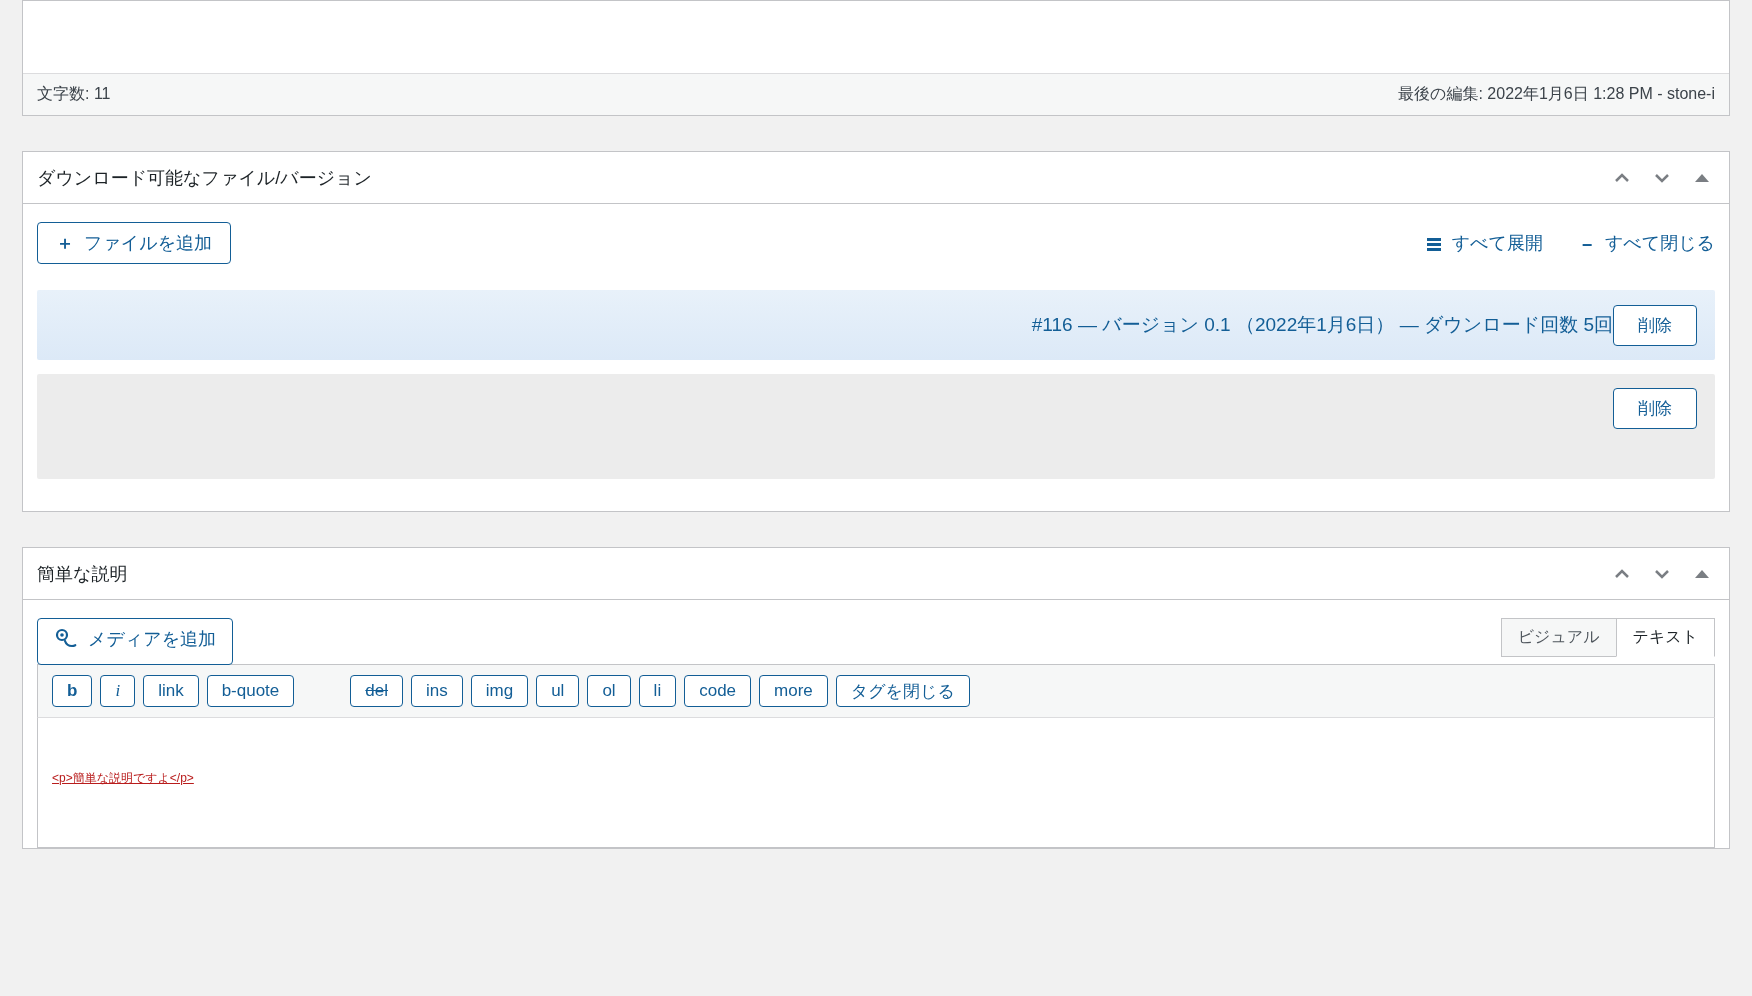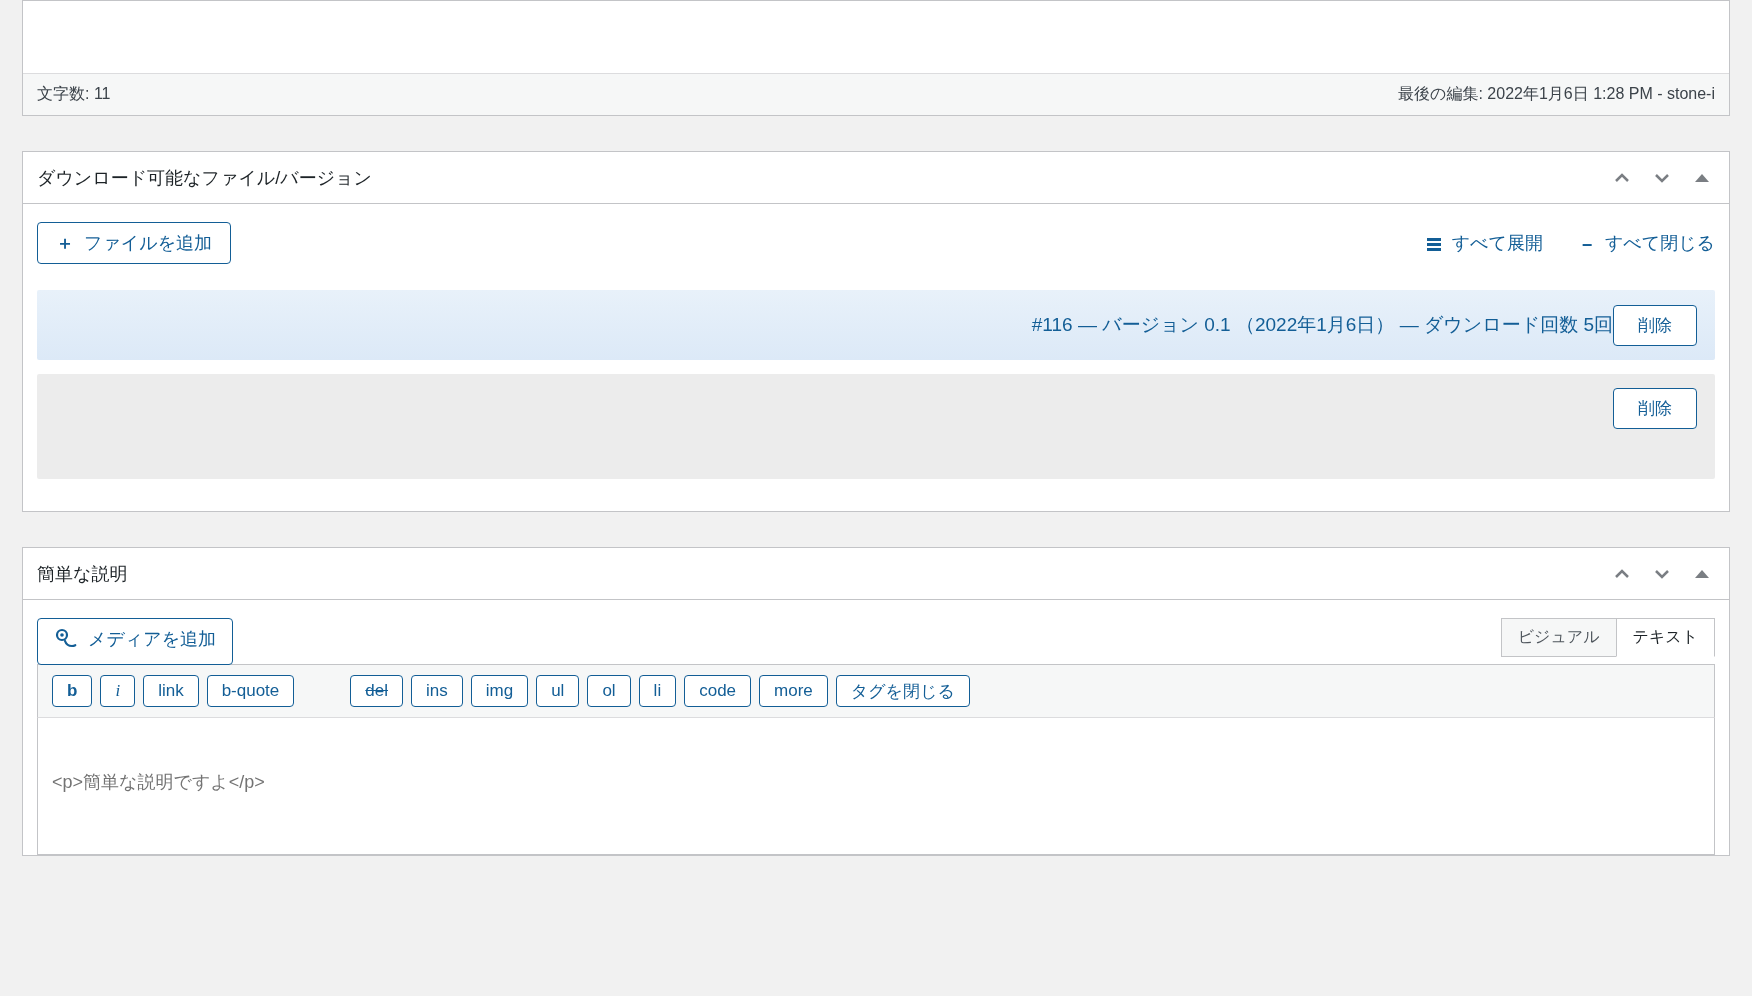--- a/index.html
+++ b/index.html
@@ -207,23 +207,24 @@
     }
     .qt-btn.b { font-weight: 700; }
     .qt-btn.i { font-style: italic; font-family: Georgia, serif; }
     .qt-btn.link-btn { }
     .qt-btn.del { text-decoration: line-through; margin-left: 48px; }
     .editor-textarea {
       border: 1px solid #c3c4c7;
       border-top: none;
       background: #fff;
       padding: 52px 14px 60px 14px;
-      font-size: 18px;
-      color: #737373;
+      font-size: 12px;
+      color: #b91c1c;
       min-height: 100px;
+      text-decoration: underline;
     }
   </style>
 </head>
 <body>
 
 <div class="page">
 
   <div class="editor-panel">
     <div class="editor-body"></div>
     <div class="editor-status">

